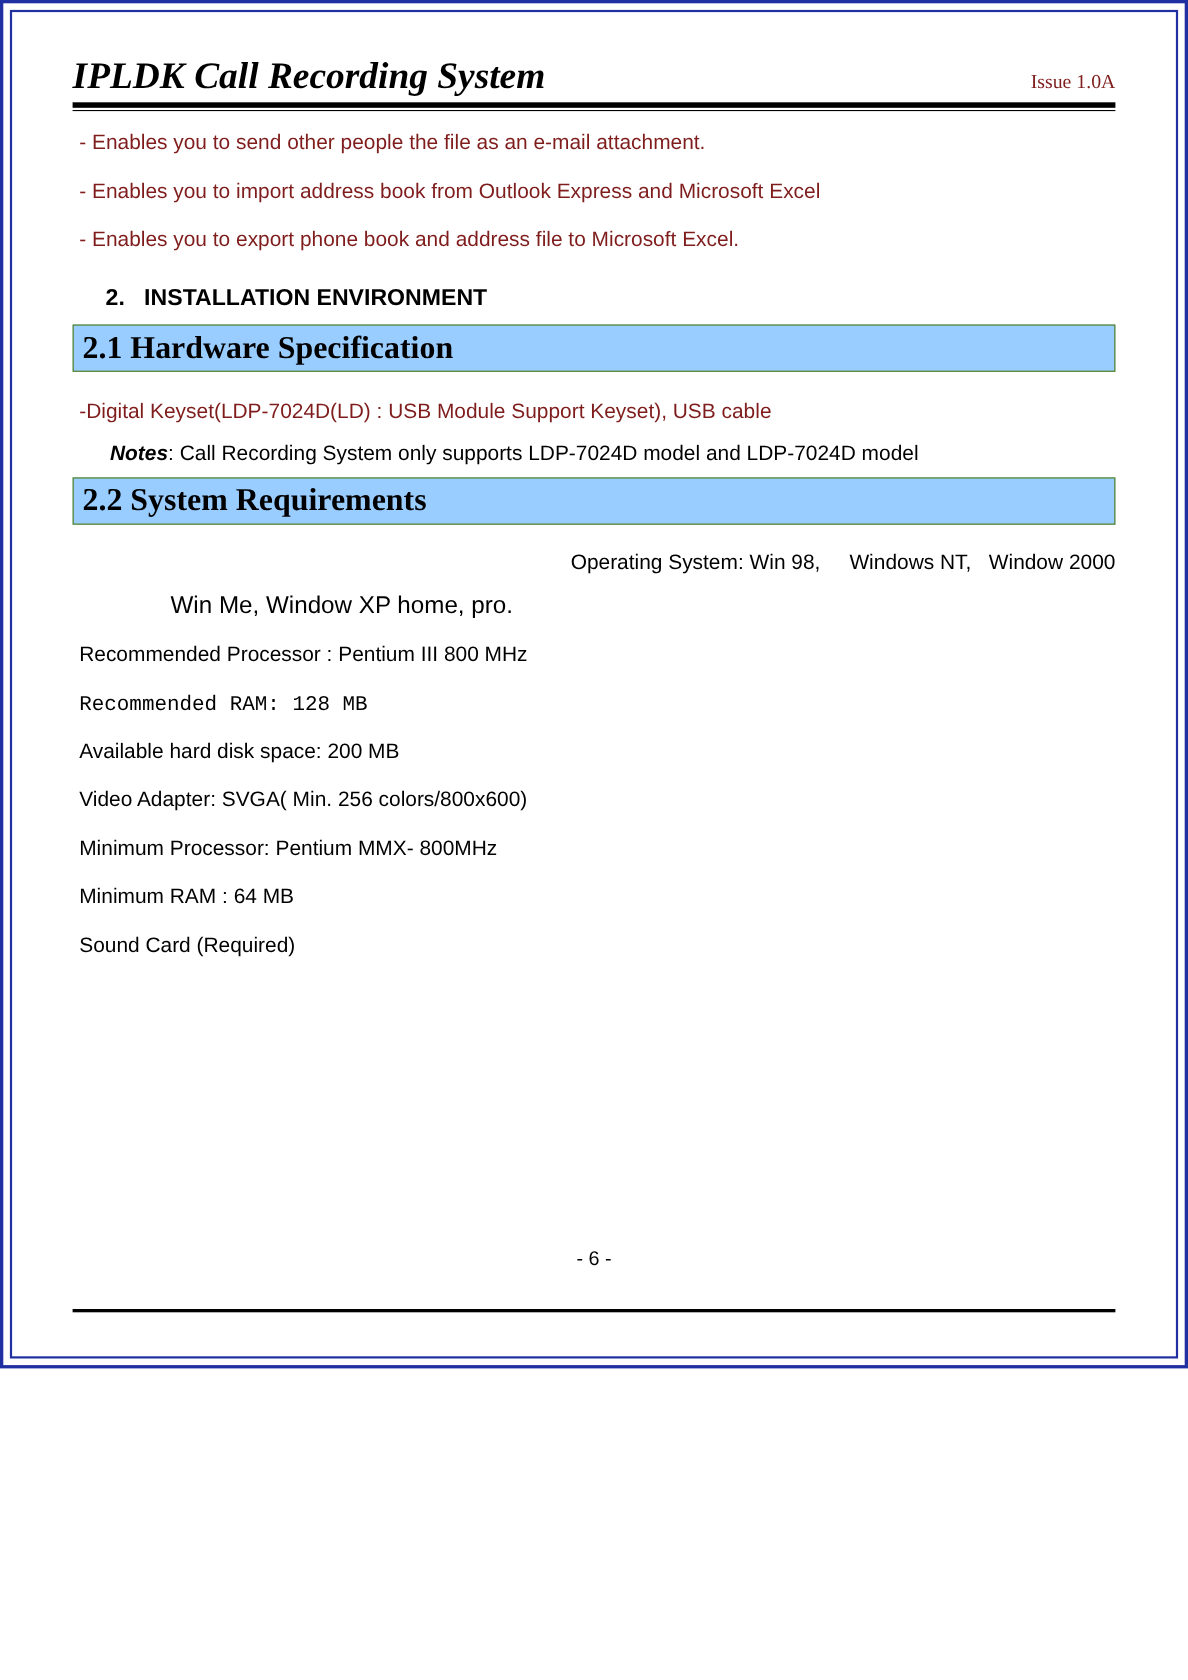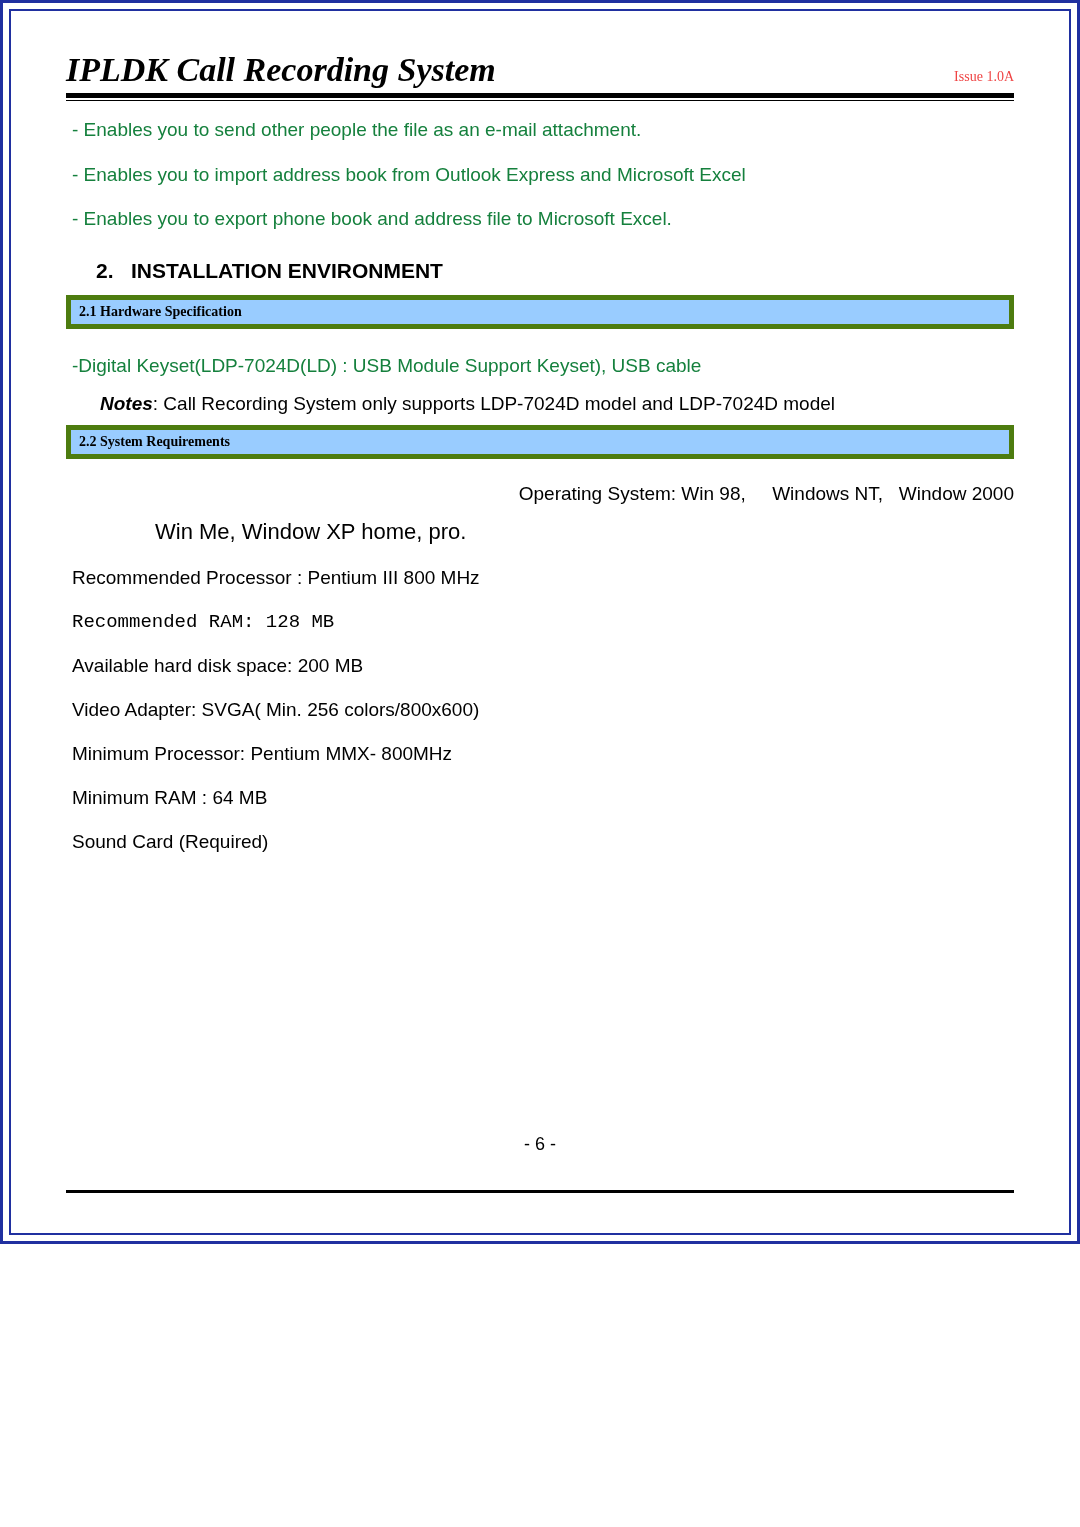--- a/index.html
+++ b/index.html
@@ -36,51 +36,51 @@
   .doc-title {
     font-family: 'Times New Roman', Times, serif;
     font-style: italic;
     font-weight: bold;
     font-size: 34px;
     color: #000;
   }
   
   .issue {
     font-family: 'Times New Roman', Times, serif;
-    font-size: 14px;
-    color: #ef4444;
+    font-size: 18px;
+    color: #7f1d1d;
   }
   
   .thick-rule {
     border: none;
     border-top: 5px solid #000;
     border-bottom: 1px solid #000;
     height: 8px;
     margin-bottom: 16px;
   }
   
   .body-text {
     font-size: 19px;
     line-height: 1.4;
-    color: #15803d;
+    color: #7f1d1d;
     margin: 8px 0 8px 6px;
   }
   
   .section-num-heading {
     font-size: 21px;
     font-weight: bold;
     margin: 26px 0 12px 30px;
   }
   
   .blue-heading {
     background: #99ccff;
-    border: 5px solid #4d7c0f;
+    border: 1px solid #4d7c0f;
     font-family: 'Times New Roman', Times, serif;
     font-weight: bold;
-    font-size: 14px;
+    font-size: 29px;
     padding: 4px 8px;
     margin: 6px 0 22px 0;
   }
   
   .indent-notes {
     margin-left: 34px;
     font-size: 19px;
     margin-top: 14px;
     margin-bottom: 10px;
   }

